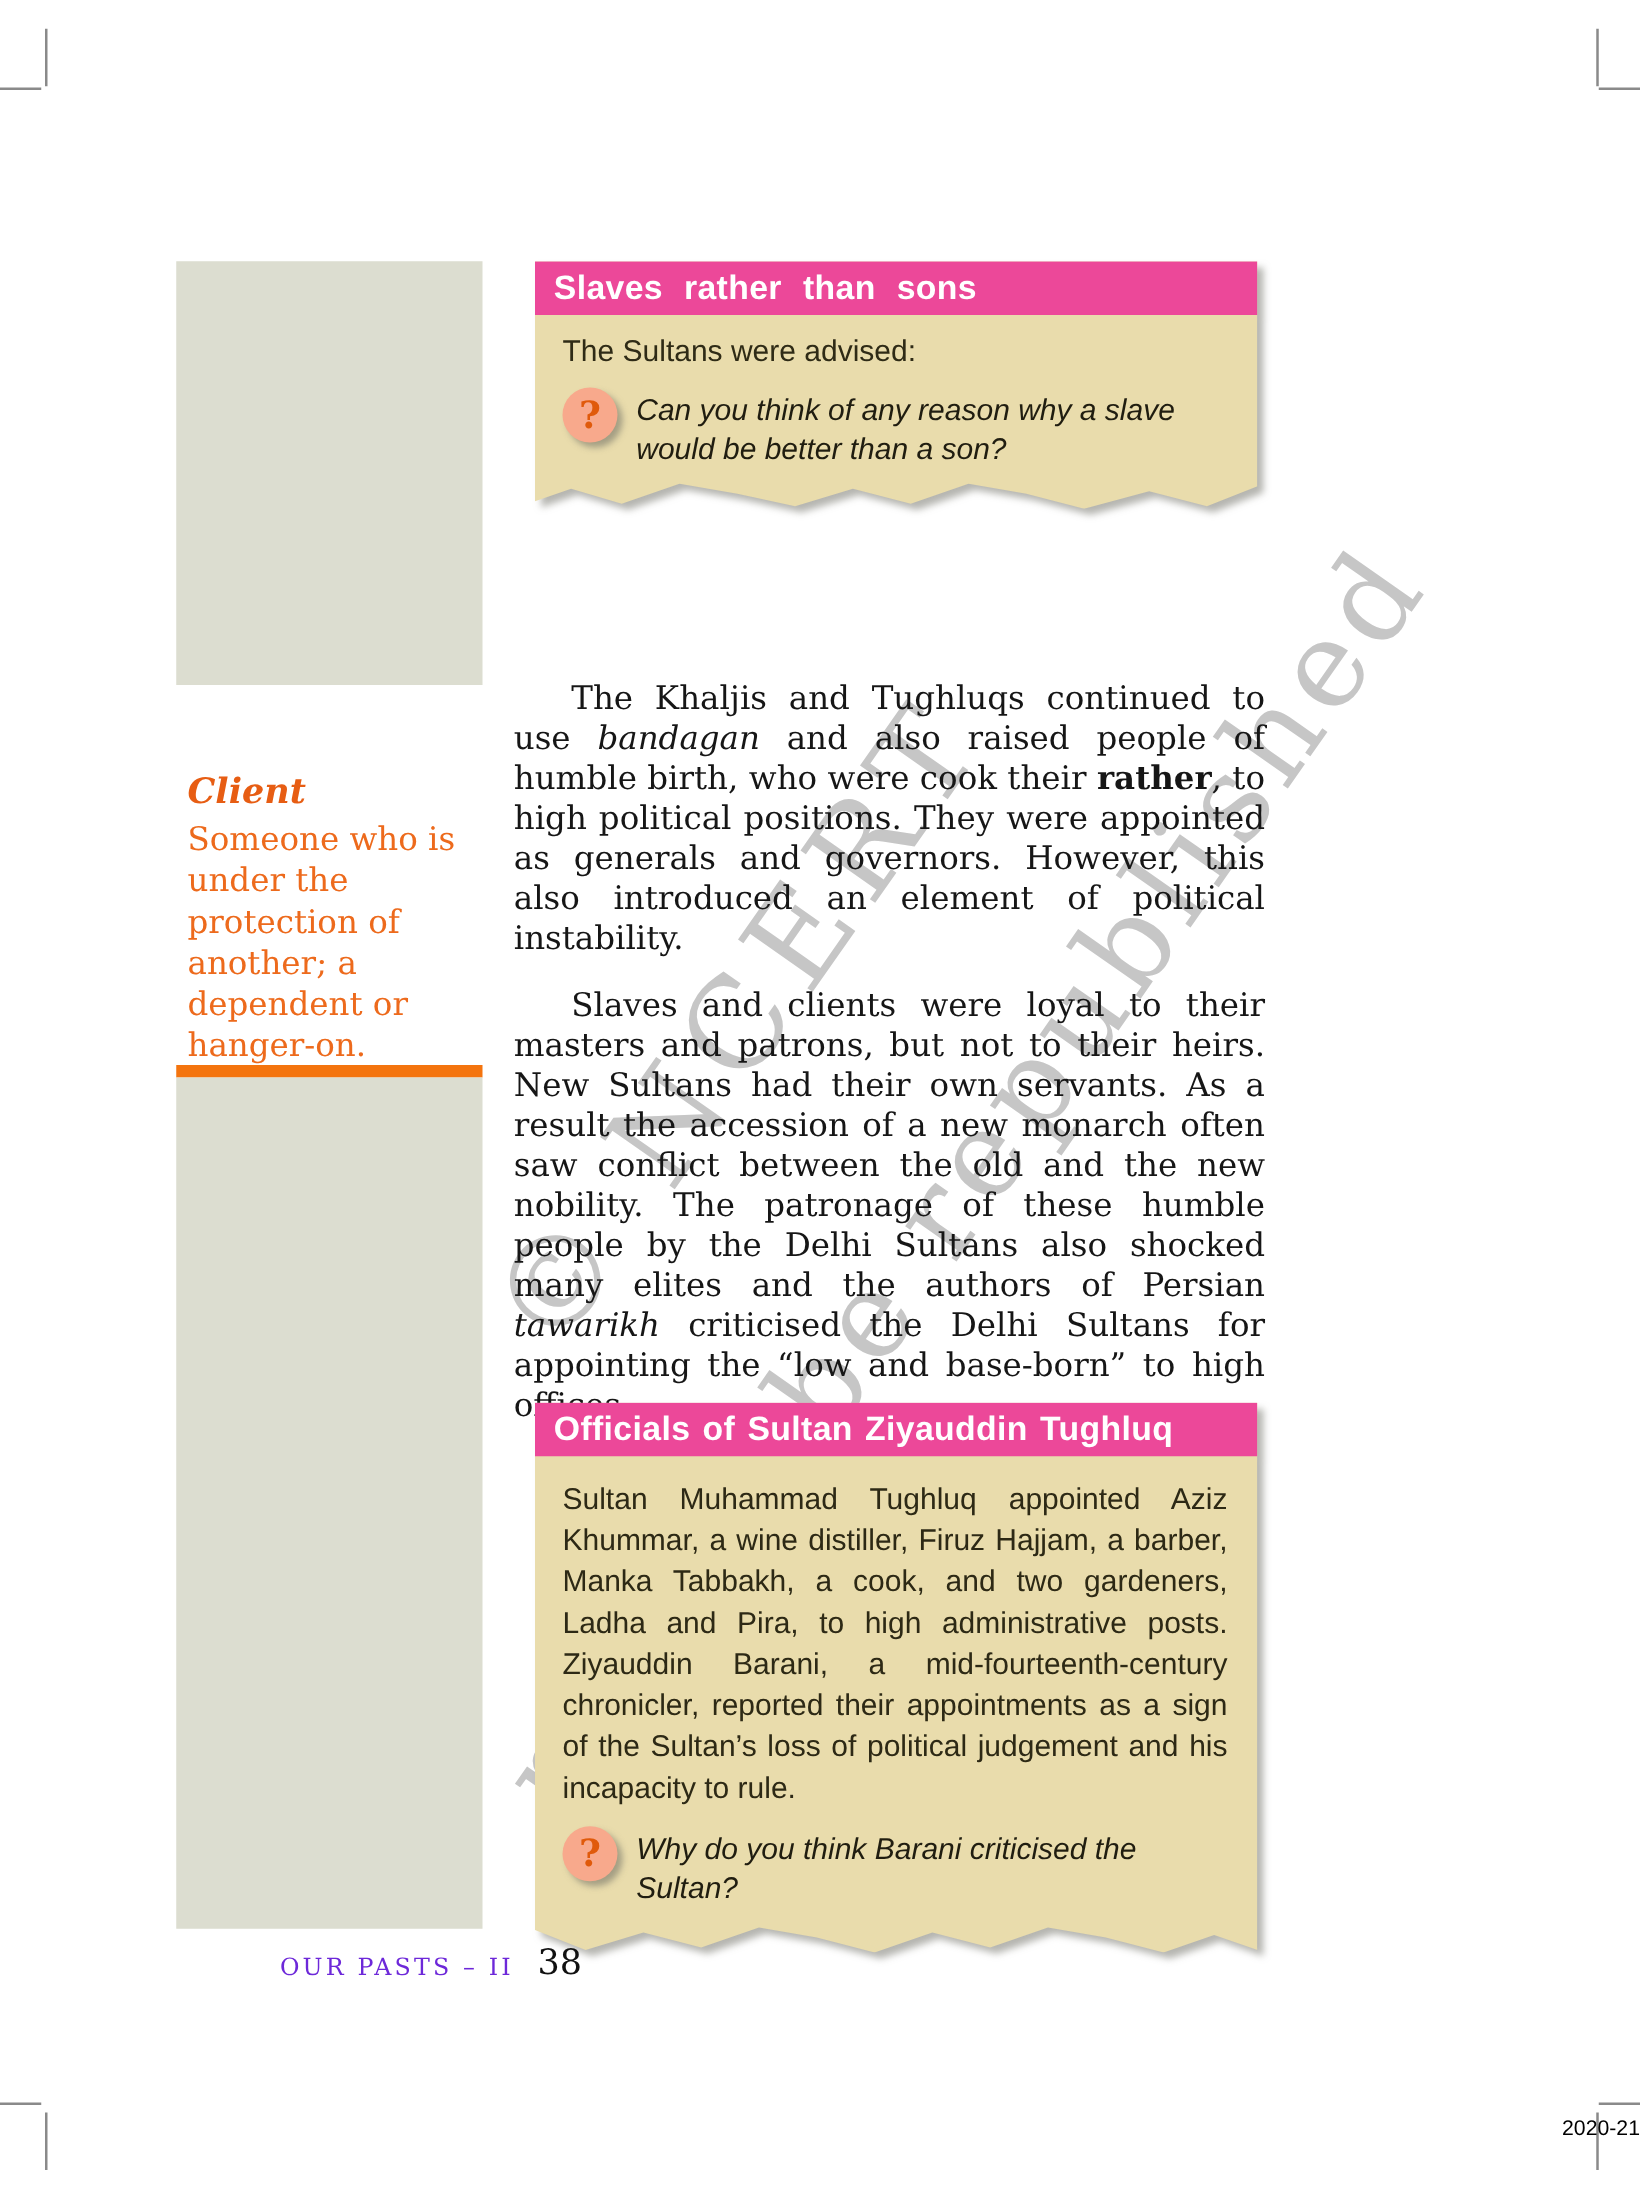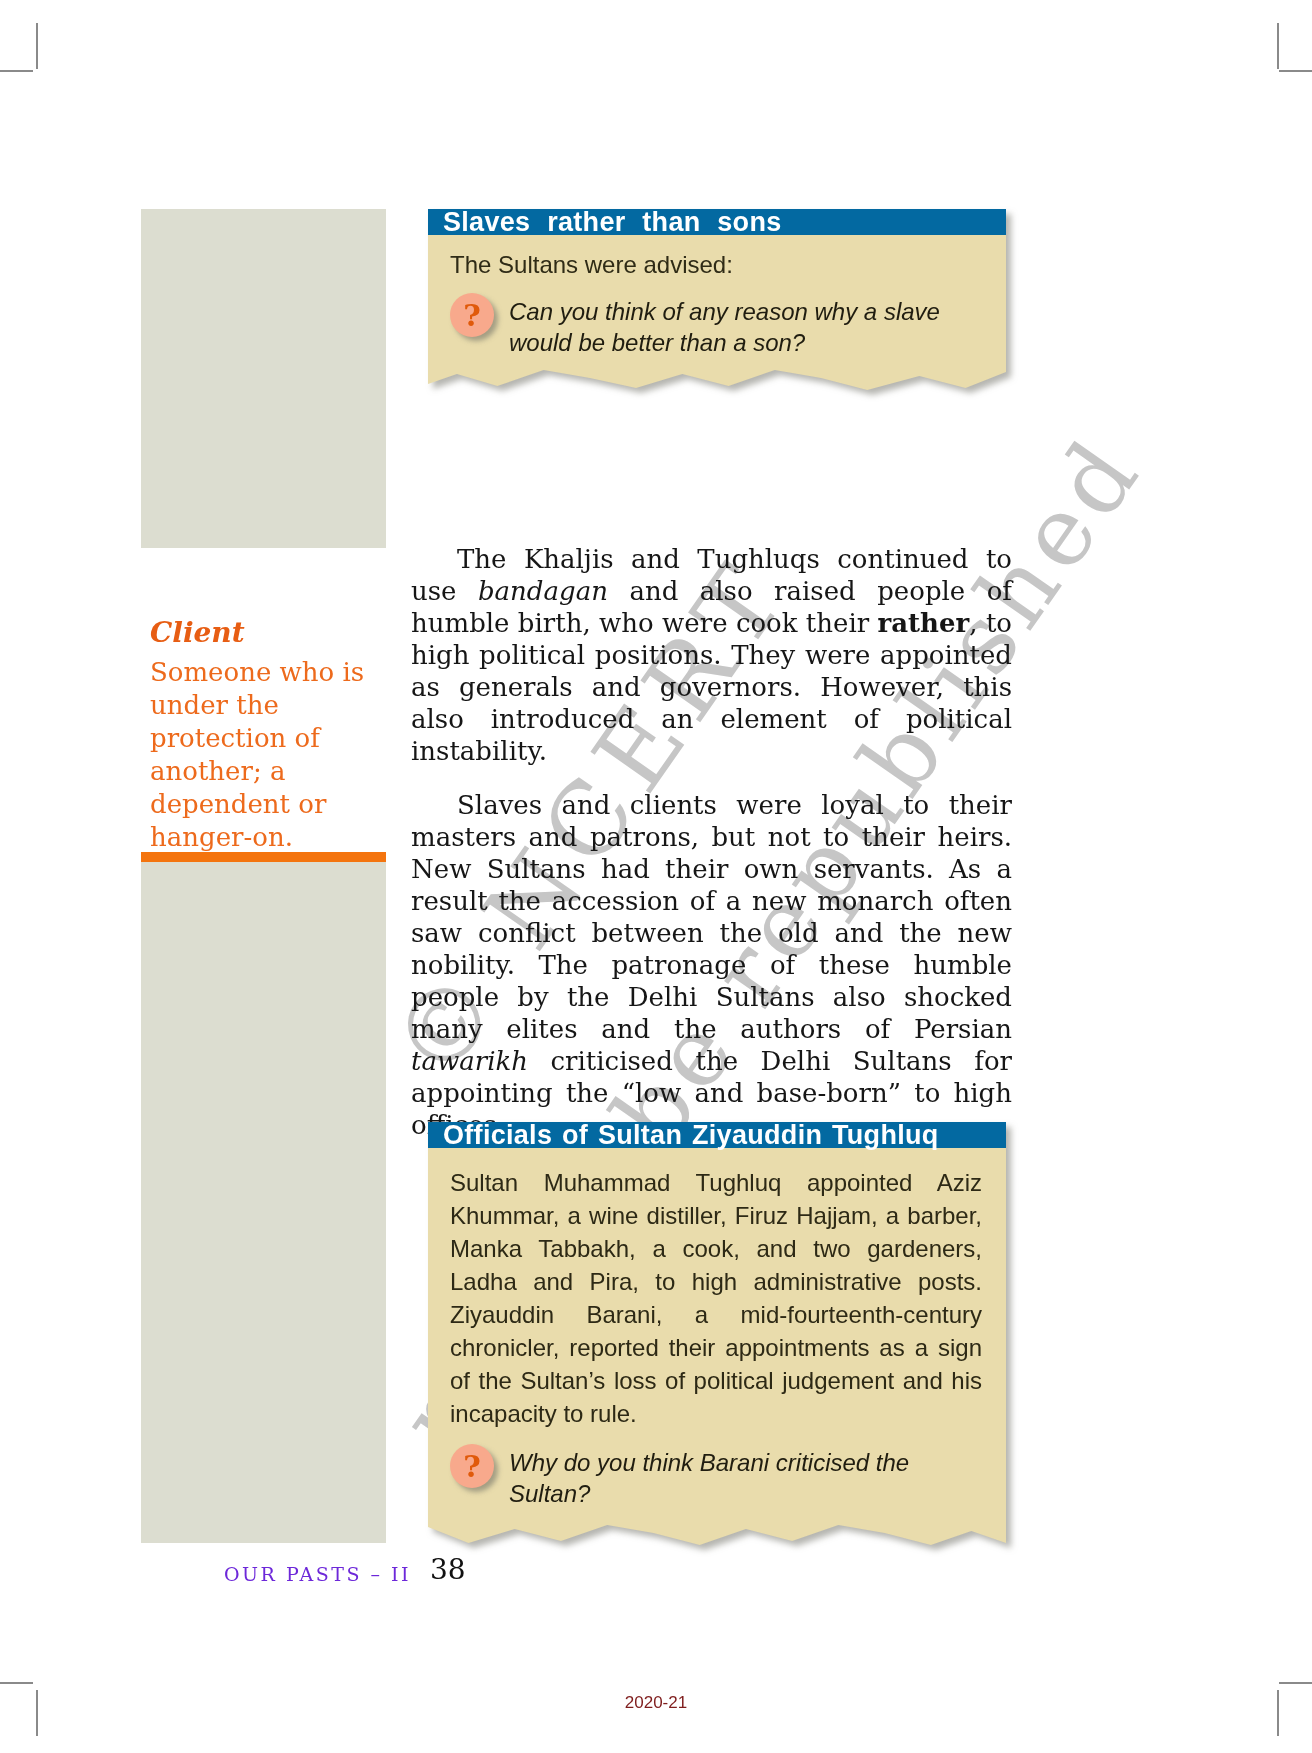--- a/index.html
+++ b/index.html
@@ -52,21 +52,21 @@
       36% calc(100% - 8px),28% calc(100% - 18px),20% calc(100% - 26px),
       12% calc(100% - 10px),5% calc(100% - 22px),0 calc(100% - 12px));
   }
   .tornbox.t2{
     clip-path:polygon(0 0,100% 0,100% calc(100% - 10px),94% calc(100% - 22px),
       87% calc(100% - 8px),79% calc(100% - 20px),71% calc(100% - 28px),
       63% calc(100% - 12px),55% calc(100% - 24px),47% calc(100% - 8px),
       39% calc(100% - 20px),31% calc(100% - 28px),23% calc(100% - 12px),
       15% calc(100% - 24px),7% calc(100% - 10px),0 calc(100% - 26px));
   }
-  .box-header{background:#0369a1;height:26px;display:flex;align-items:center;padding-left:15px;}
+  .box-header{background:#ec4899;height:43px;display:flex;align-items:center;padding-left:15px;}
   .box-title{color:#ffffff;font:700 27px "Liberation Sans",sans-serif;letter-spacing:0.3px;}
   .bt-1{word-spacing:9px;}
   .bt-2{word-spacing:2px;}
   .box-body-1{padding:16px 20px 38px 22px;}
   .box-body-2{padding:18px 24px 44px 22px;}
   .box-intro{font:24px "Liberation Sans",sans-serif;color:#2f2b16;margin:0 0 10px 0;}
   .box-quote{
     font:italic 23px/33px "DejaVu Serif",serif;color:#2a2413;
     margin:0;padding-left:14px;text-align:justify;
   }
@@ -96,22 +96,22 @@
   
   .footer-left{
     position:absolute;left:224px;top:1563px;z-index:2;
     font:19px "DejaVu Serif",serif;letter-spacing:2.5px;color:#6d28d9;
   }
   .page-num{
     position:absolute;left:430px;top:1553px;z-index:2;
     font:28px "DejaVu Serif",serif;color:#111111;
   }
   .year{
-    position:absolute;left:0;top:1693px;width:1312px;text-align:center;z-index:2;
-    font:17px "Liberation Sans",sans-serif;color:#7f1d1d;
+    position:absolute;left:0;top:1693px;width:1312px;text-align:right;z-index:2;
+    font:17px "Liberation Sans",sans-serif;color:#000000;
   }
 </style>
 </head>
 <body>
 
 <div id="page">
 
   <div class="mark v m-tl-v"></div>
   <div class="mark h m-tl-h"></div>
   <div class="mark v m-tr-v"></div>

